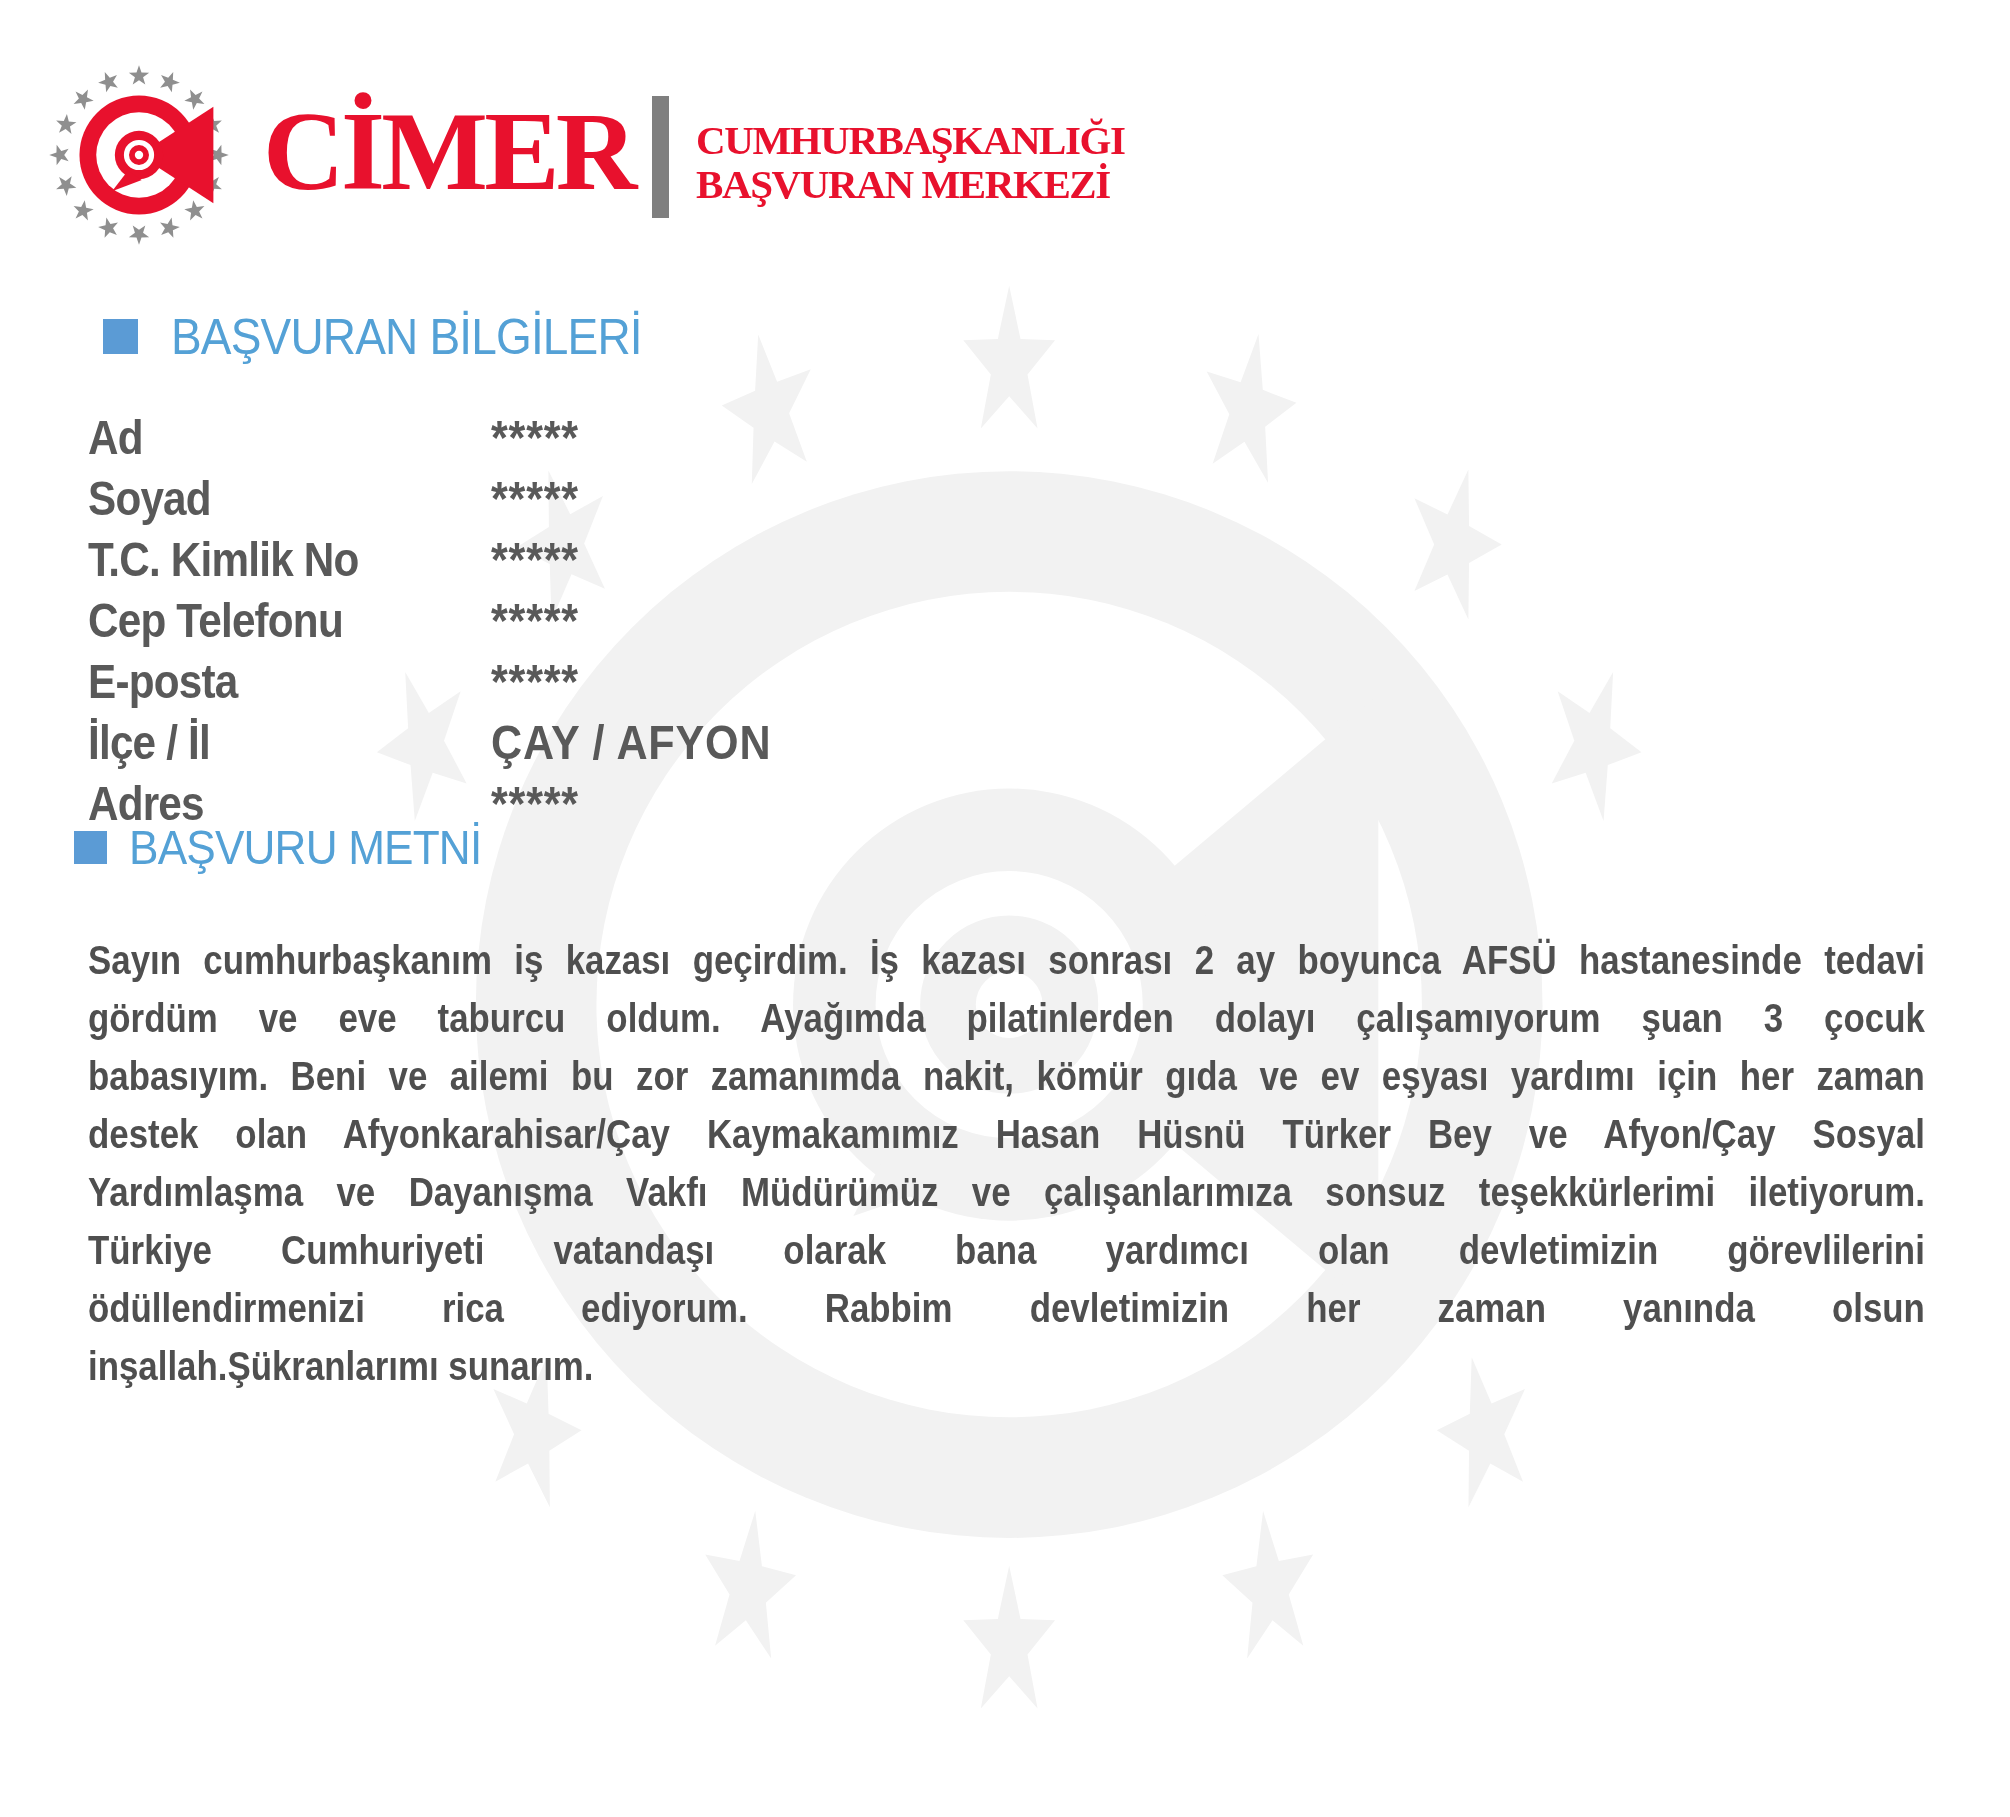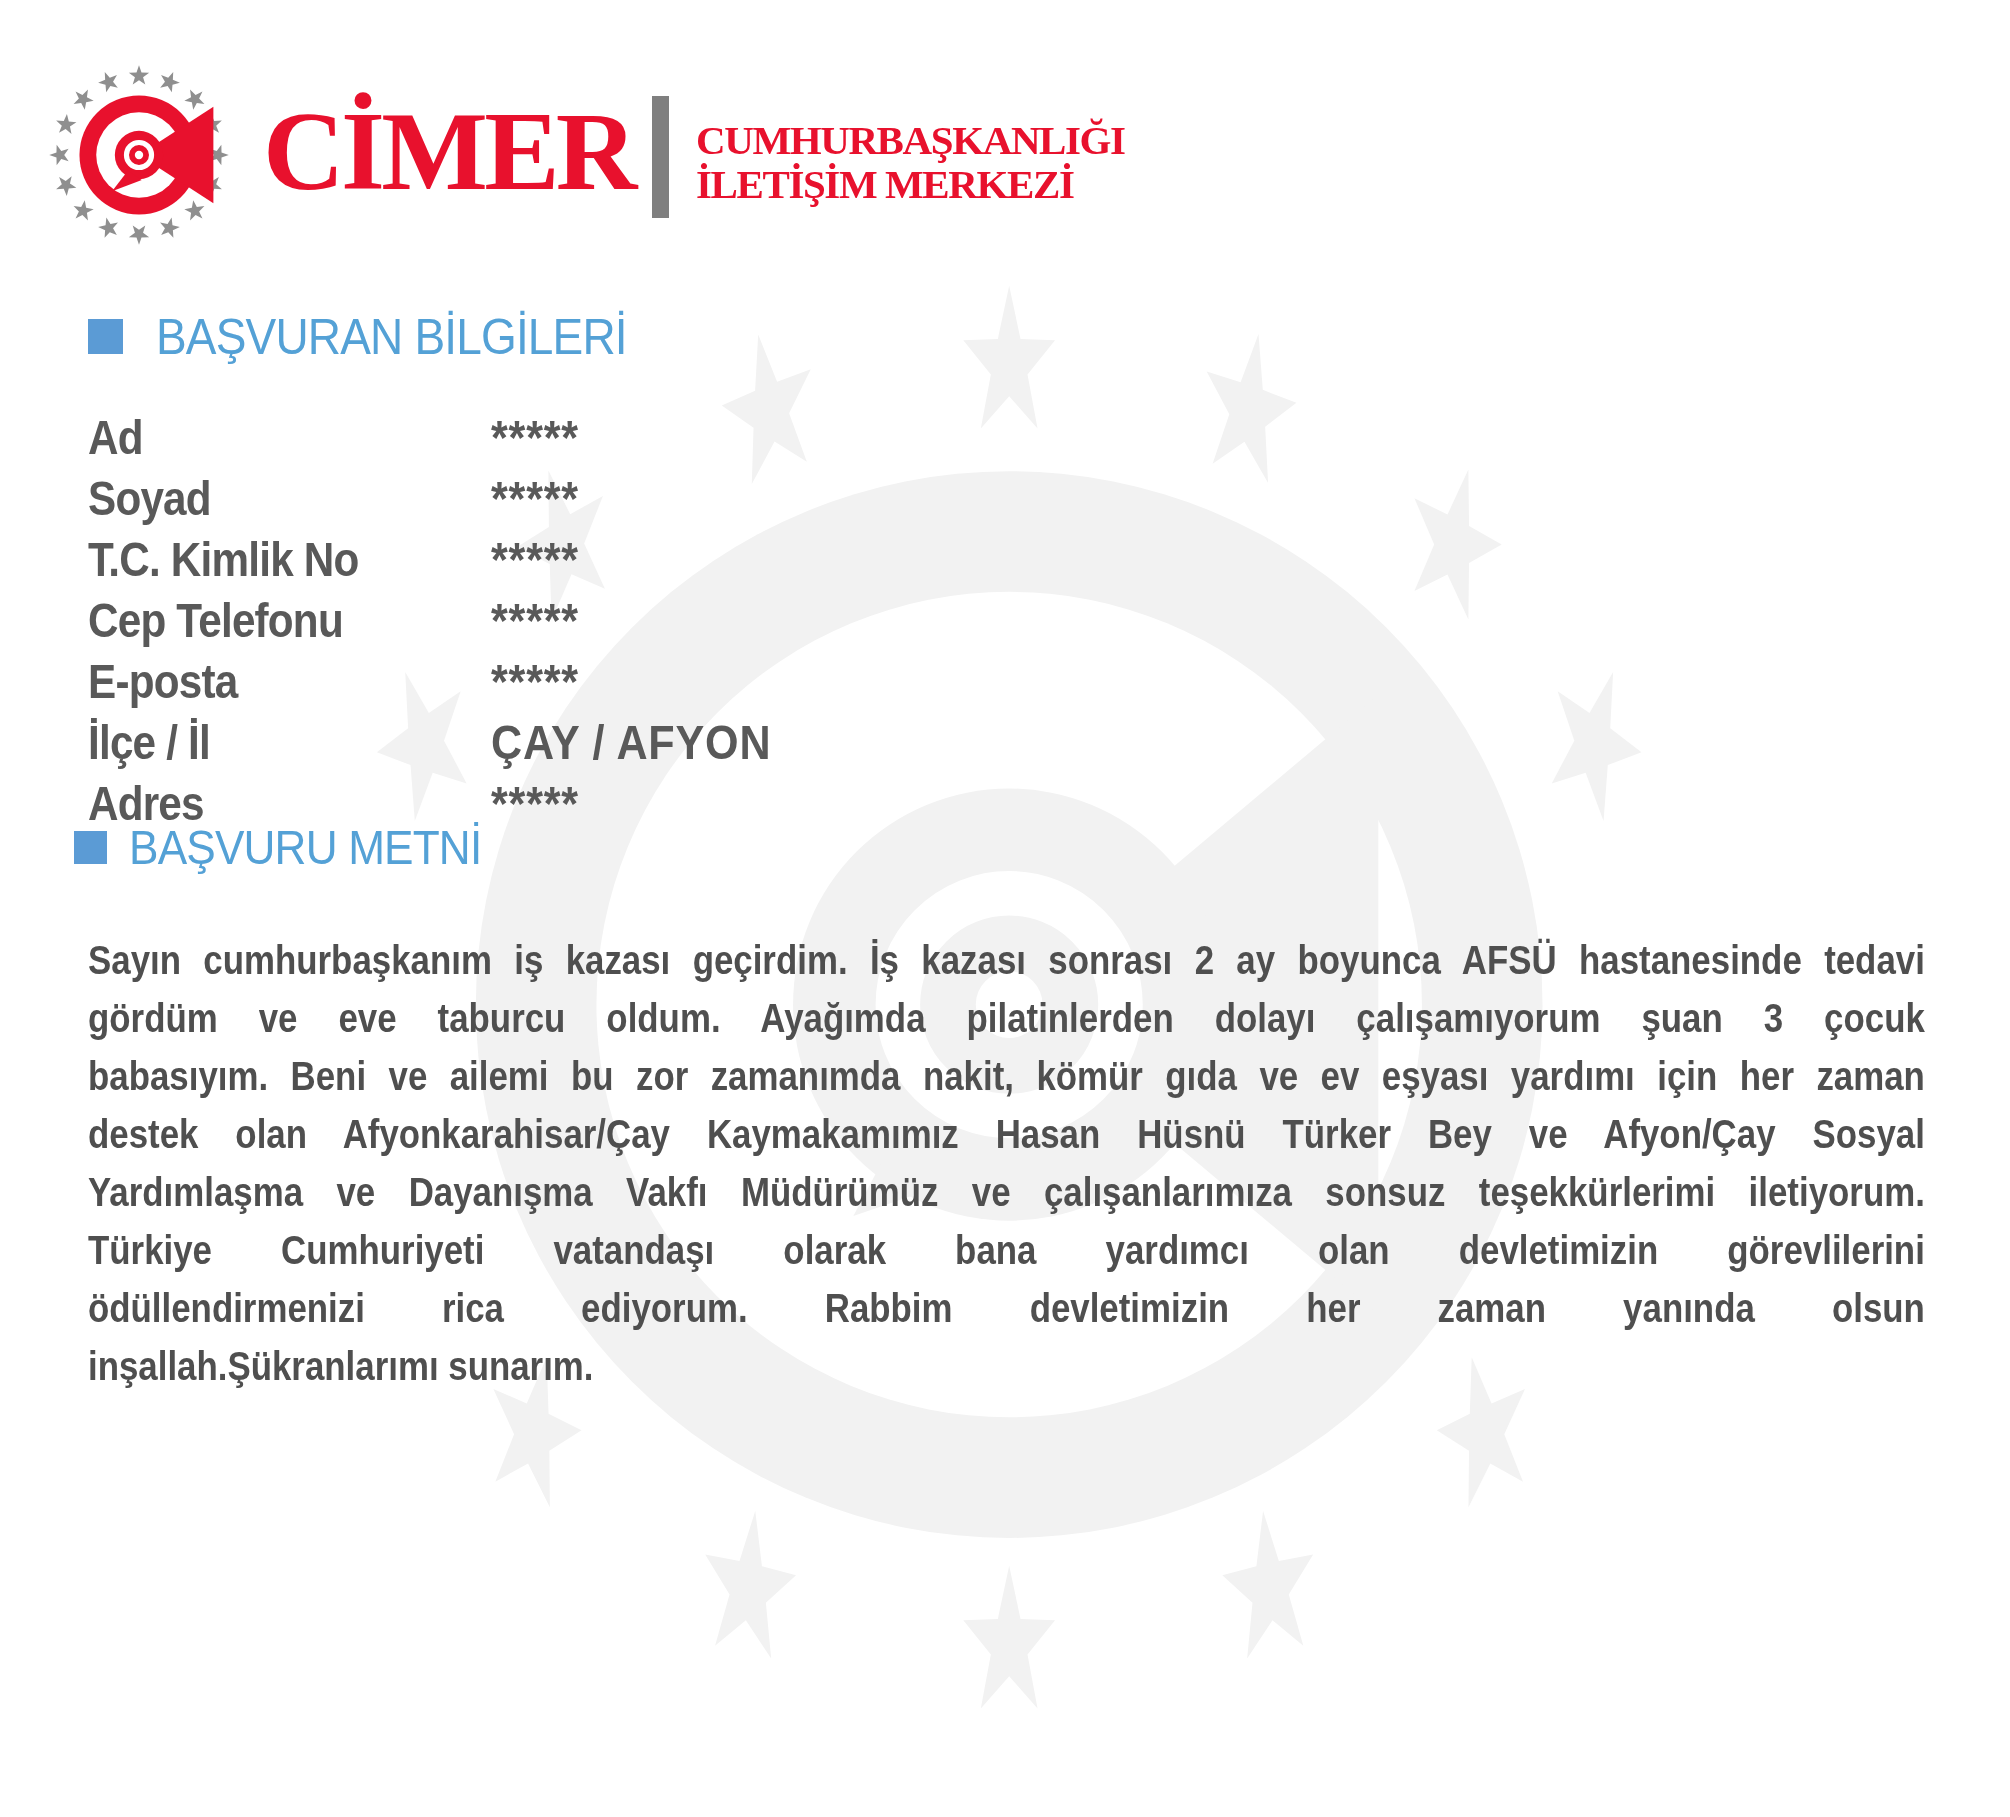--- a/index.html
+++ b/index.html
@@ -28,21 +28,21 @@
     font-size:41px;line-height:44px;letter-spacing:-1.4px;color:#E8112D;
     white-space:nowrap;
   }
   
   .section-header{position:absolute;display:flex;align-items:center;z-index:2;}
   .section-header .sq{background:#5B9BD5;flex:none;}
   .section-header .sec-title{
     color:#54A1D6;font-weight:400;letter-spacing:-0.9px;white-space:nowrap;
     transform:scaleX(0.92);transform-origin:0 50%;
   }
-  .sec-applicant{left:88px;top:278px;height:37px;}
+  .sec-applicant{left:103px;top:278px;height:37px;}
   .sec-applicant .sq{width:35px;height:35px;margin-right:33px;}
   .sec-applicant .sec-title{font-size:50px;}
   .sec-application{left:74px;top:790px;height:35px;align-items:center;}
   .sec-application .sq{width:33px;height:33px;margin-right:22px;}
   .sec-application .sec-title{font-size:48px;}
   
   .fields{
     position:absolute;left:88px;top:369px;width:2133px;z-index:2;
     transform:scaleX(0.88);transform-origin:0 0;
     color:#595959;font-weight:bold;
@@ -122,21 +122,21 @@
     <circle cx="0" cy="0" r="26" fill="#E8112D"></circle>
     <path d="M-12,17 L-29,39 L3,27 Z" fill="#E8112D"></path>
     <circle cx="0" cy="0" r="13.5" fill="none" stroke="#ffffff" stroke-width="5.5"></circle>
     <circle cx="0" cy="0" r="4.5" fill="#ffffff"></circle>
   </svg>
 
   <div class="brand-word">CİMER</div>
   <div class="brand-divider"></div>
   <div class="org-block">
     <div>CUMHURBAŞKANLIĞI</div>
-    <div>İLETİŞİM MERKEZİ</div>
+    <div>BAŞVURAN MERKEZİ</div>
   </div>
 
   <div class="section-header sec-applicant">
     <span class="sq"></span>
     <span class="sec-title">BAŞVURAN BİLGİLERİ</span>
   </div>
 
   <div class="fields">
     <div class="field-row">
       <span class="field-label">Ad</span>

